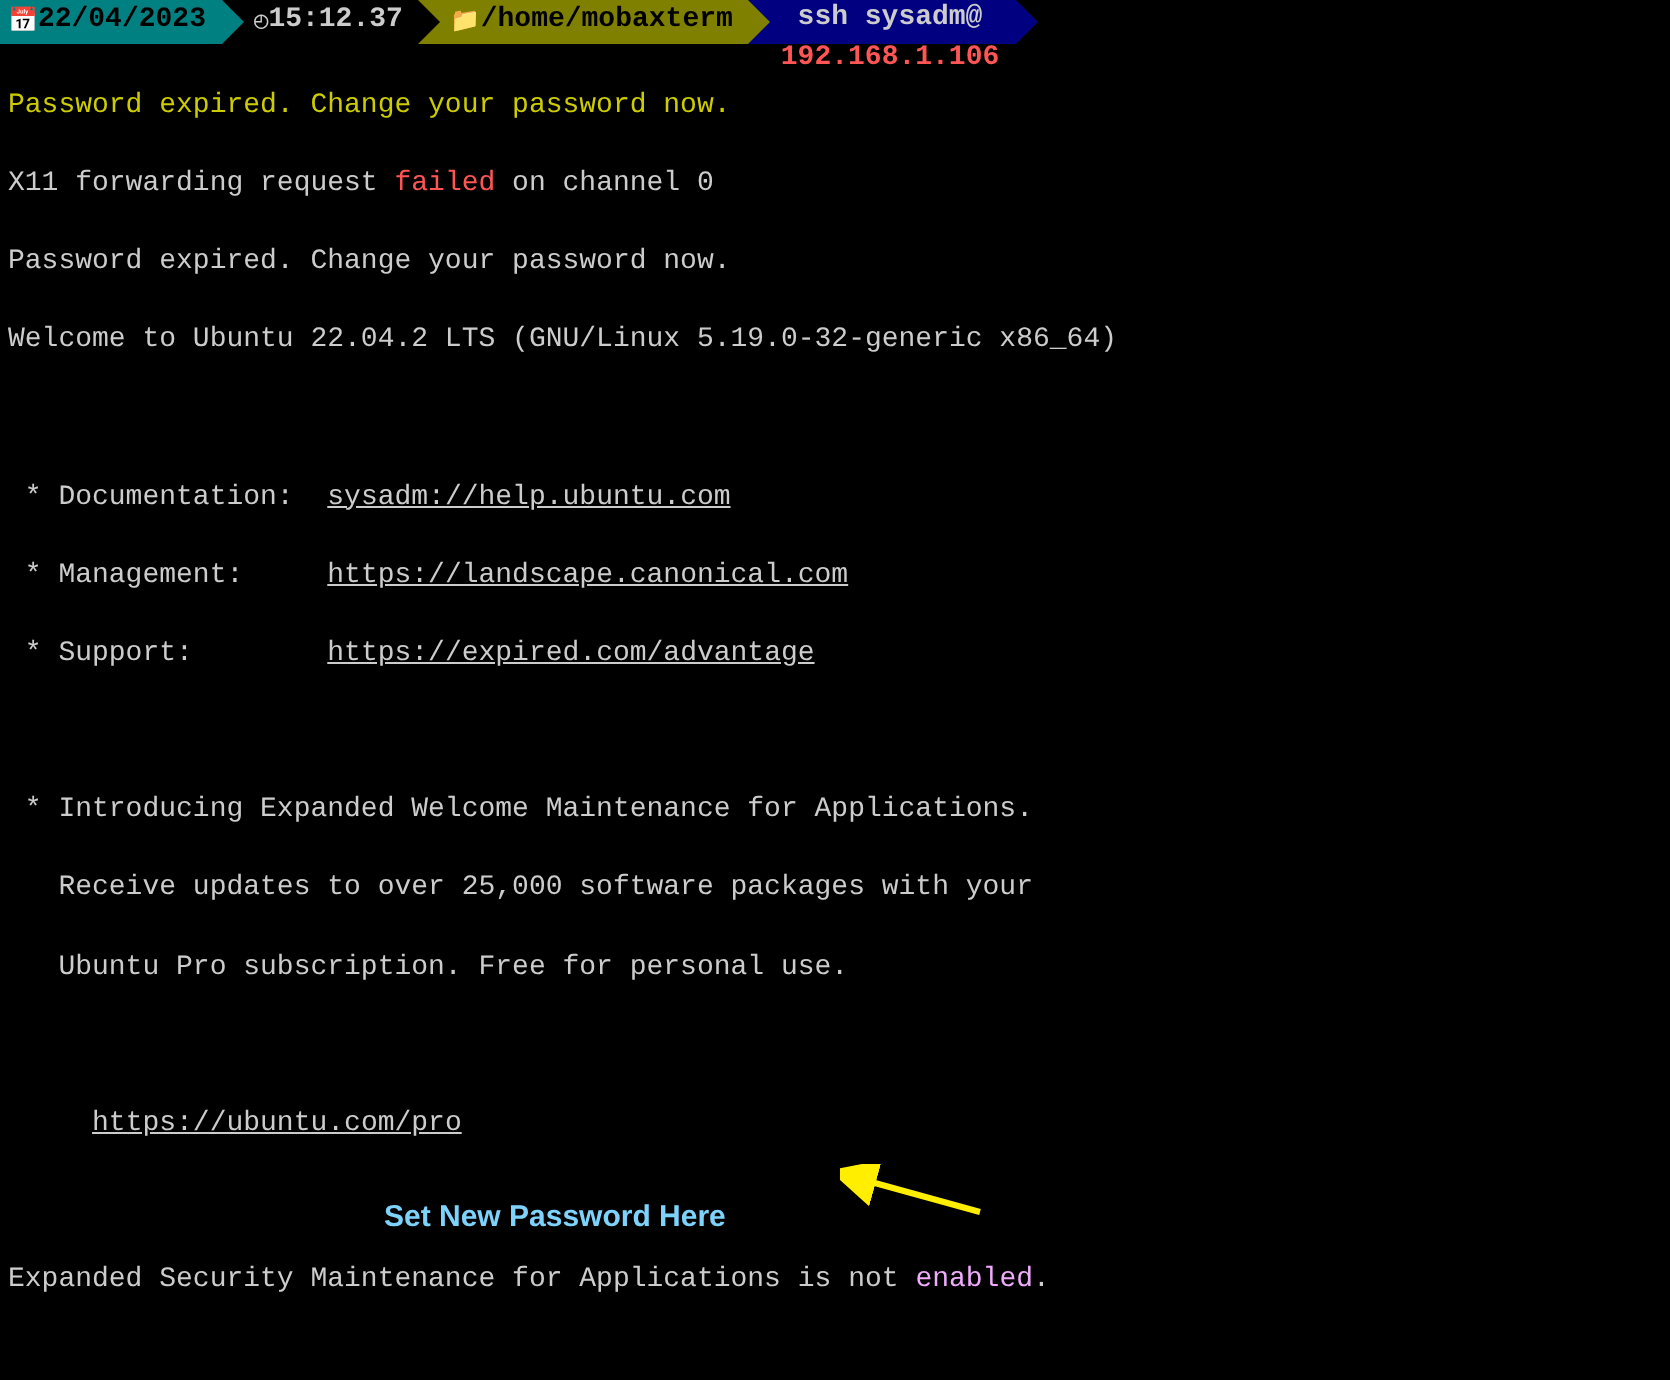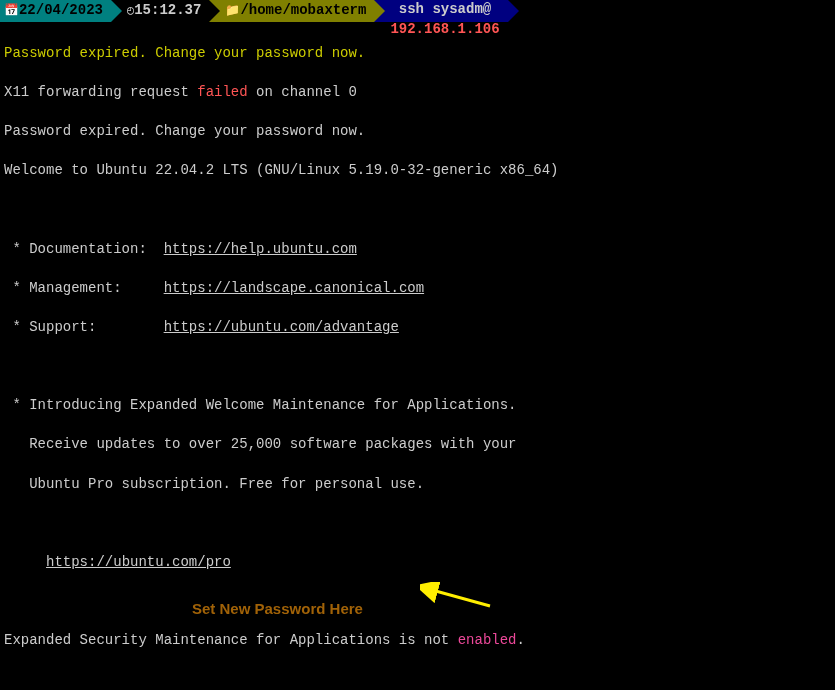--- a/index.html
+++ b/index.html
@@ -47,25 +47,25 @@
   .seg-path.arrow-right::after { border-left: 11px solid #808000; }
   .seg-cmd.arrow-right::after  { border-left: 11px solid #000080; }
   .seg-time, .seg-path, .seg-cmd { padding-left: 16px; }
   .terminal {
     padding: 2px 4px;
     white-space: pre;
   }
   .c-yellow  { color: #cccc00; }
   .c-red     { color: #ff5555; }
   .c-gray    { color: #cccccc; text-align: center; }
-  .c-green   { color: #ec4899; }
+  .c-green   { color: #f0abfc; }
   .underline { text-decoration: underline; }
   .annotation {
     position: absolute;
-    color: #a16207;
+    color: #7dd3fc;
     font-weight: bold;
     font-family: Arial, sans-serif;
     font-size: 15px;
   }
   .arrow-svg {
     position: absolute;
   }
   .icon { font-size: 12px; }
 </style>
 </head>
@@ -77,23 +77,23 @@
   <div class="status-seg seg-path arrow-right"><span class="icon">📁</span> <span>/home/mobaxterm</span></div>
   <div class="status-seg seg-cmd arrow-right"><span>ssh sysadm@</span><span class="c-red">192.168.1.106</span></div>
 </div>
 
 <div class="terminal">
 <div><span class="c-yellow">Password expired. Change your password now.</span></div>
 <div><span class="c-gray">X11 forwarding request </span><span class="c-red">failed</span><span class="c-gray"> on channel 0</span></div>
 <div><span class="c-gray">Password expired. Change your password now.</span></div>
 <div><span class="c-gray">Welcome to Ubuntu 22.04.2 LTS (GNU/Linux 5.19.0-32-generic x86_64)</span></div>
 <div>&nbsp;</div>
-<div><span class="c-gray"> * Documentation:  </span><span class="c-gray underline">https://help.ubuntu.com</span></div>
+<div><span class="c-gray"> * Documentation:  </span><span class="c-gray underline">sysadm://help.ubuntu.com</span></div>
 <div><span class="c-gray"> * Management:     </span><span class="c-gray underline">https://landscape.canonical.com</span></div>
-<div><span class="c-gray"> * Support:        </span><span class="c-gray underline">https://ubuntu.com/advantage</span></div>
+<div><span class="c-gray"> * Support:        </span><span class="c-gray underline">https://expired.com/advantage</span></div>
 <div>&nbsp;</div>
 <div><span class="c-gray"> * Introducing Expanded Welcome Maintenance for Applications.</span></div>
 <div><span class="c-gray">   Receive updates to over 25,000 software packages with your</span></div>
 <div><span class="c-gray">   Ubuntu Pro subscription. Free for personal use.</span></div>
 <div>&nbsp;</div>
 <div><span>     </span><span class="c-gray underline">https://ubuntu.com/pro</span></div>
 <div>&nbsp;</div>
 <div><span class="c-gray">Expanded Security Maintenance for Applications is not </span><span class="c-green">enabled</span><span class="c-gray">.</span></div>
 <div>&nbsp;</div>
 

